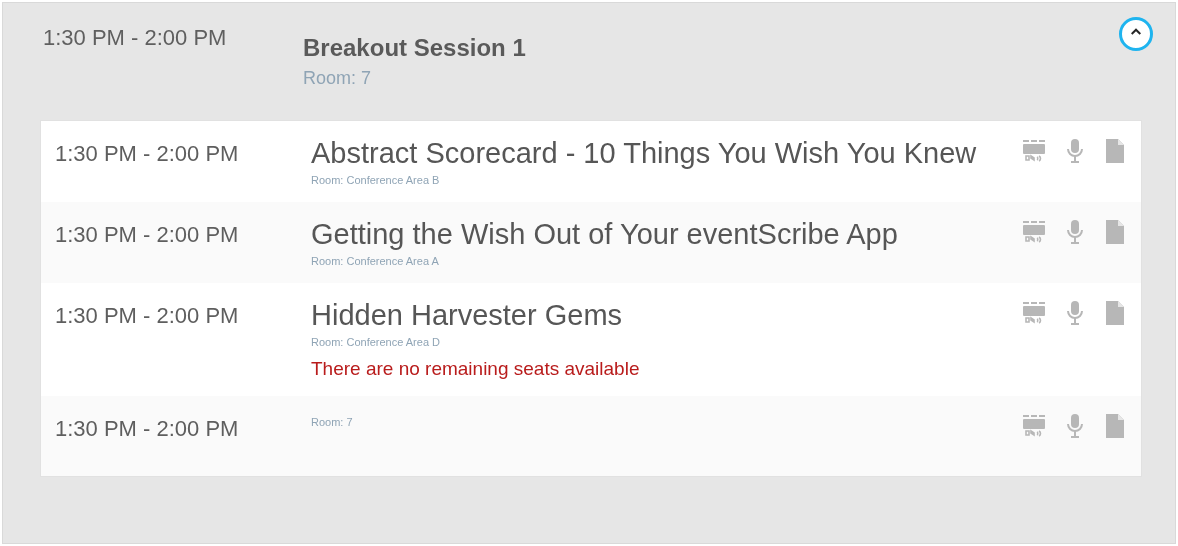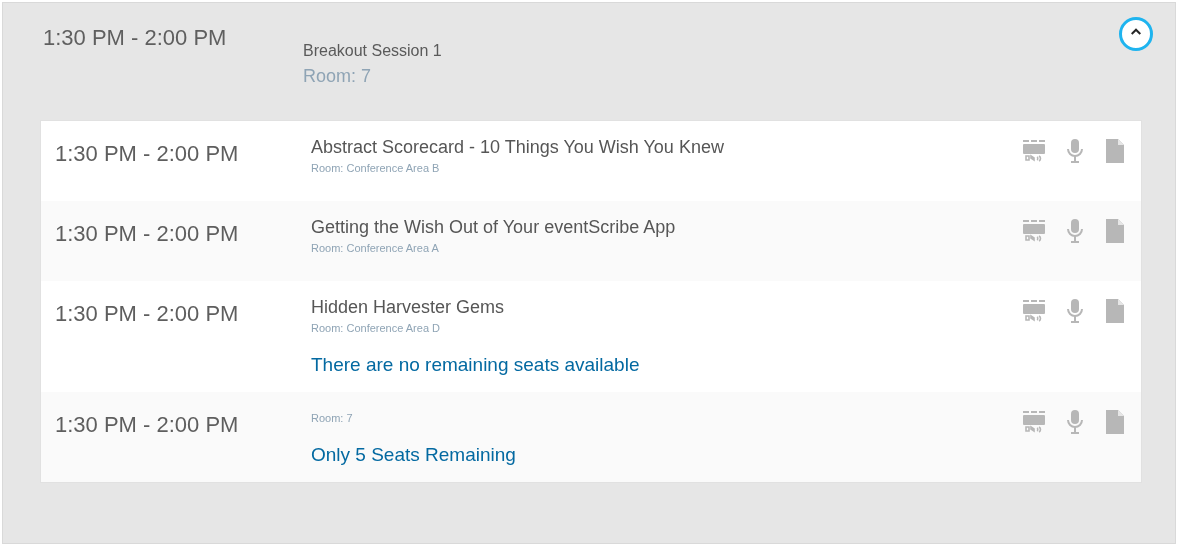--- a/index.html
+++ b/index.html
@@ -25,24 +25,24 @@
   .parent .time {
     position: absolute;
     left: 40px;
     top: 22px;
     font-size: 22px;
     color: #5f5f5f;
     font-weight: 400;
   }
   .parent .title {
     margin-left: 260px;
-    font-size: 16px;
+    font-size: 24px;
     color: #5a5a5a;
-    font-weight: 400;
-    margin-top: 19px;
+    font-weight: 700;
+    margin-top: 11px;
   }
   .parent .room {
     margin-left: 260px;
     font-size: 18px;
     color: #8fa4b5;
     margin-top: 6px;
   }
   .collapse-btn {
     position: absolute;
     right: 22px;
@@ -79,33 +79,33 @@
     width: 256px;
     flex: 0 0 256px;
     font-size: 22px;
     color: #5e5e5e;
     padding-top: 4px;
   }
   .row .body {
     flex: 1 1 auto;
   }
   .row .session-title {
-    font-size: 18px;
+    font-size: 29px;
     color: #565656;
     font-weight: 400;
   }
   .row .session-room {
     font-size: 11px;
     color: #8fa4b5;
     margin-top: 4px;
   }
   .row .warn {
     font-size: 19px;
-    color: #0369a1;
-    margin-top: 20px;
+    color: #b91c1c;
+    margin-top: 10px;
   }
   .icon-set {
     position: absolute;
     right: 14px;
     top: 18px;
     display: flex;
     gap: 16px;
     align-items: center;
   }
   .icon-slot {
@@ -236,21 +236,20 @@
               <path d="M12 0v6h6" fill="#e6e6e6"></path>
             </svg>
           </span>
       </div>
     </div>
 
     <div class="row alt">
       <div class="time-cell">1:30 PM - 2:00 PM</div>
       <div class="body">
         <div class="session-room">Room: 7</div>
-        <div class="warn">Only 5 Seats Remaining</div>
       </div>
       <div class="icon-set">
         <span class="icon-slot">
             <svg width="24" height="22" viewBox="0 0 24 22">
               <rect x="0" y="0" width="6" height="2"></rect>
               <rect x="8" y="0" width="6" height="2"></rect>
               <rect x="16" y="0" width="6" height="2"></rect>
               <rect x="0" y="4" width="22" height="10" rx="1"></rect>
               <path d="M3 16h3v4h-3zM8 16l3 2v2l-3-2zM14 17c1 .5 1 2.5 0 3M16 16c2 1 2 4 0 5" fill="none" stroke="#b7b7b7" stroke-width="1.6"></path>
             </svg>

